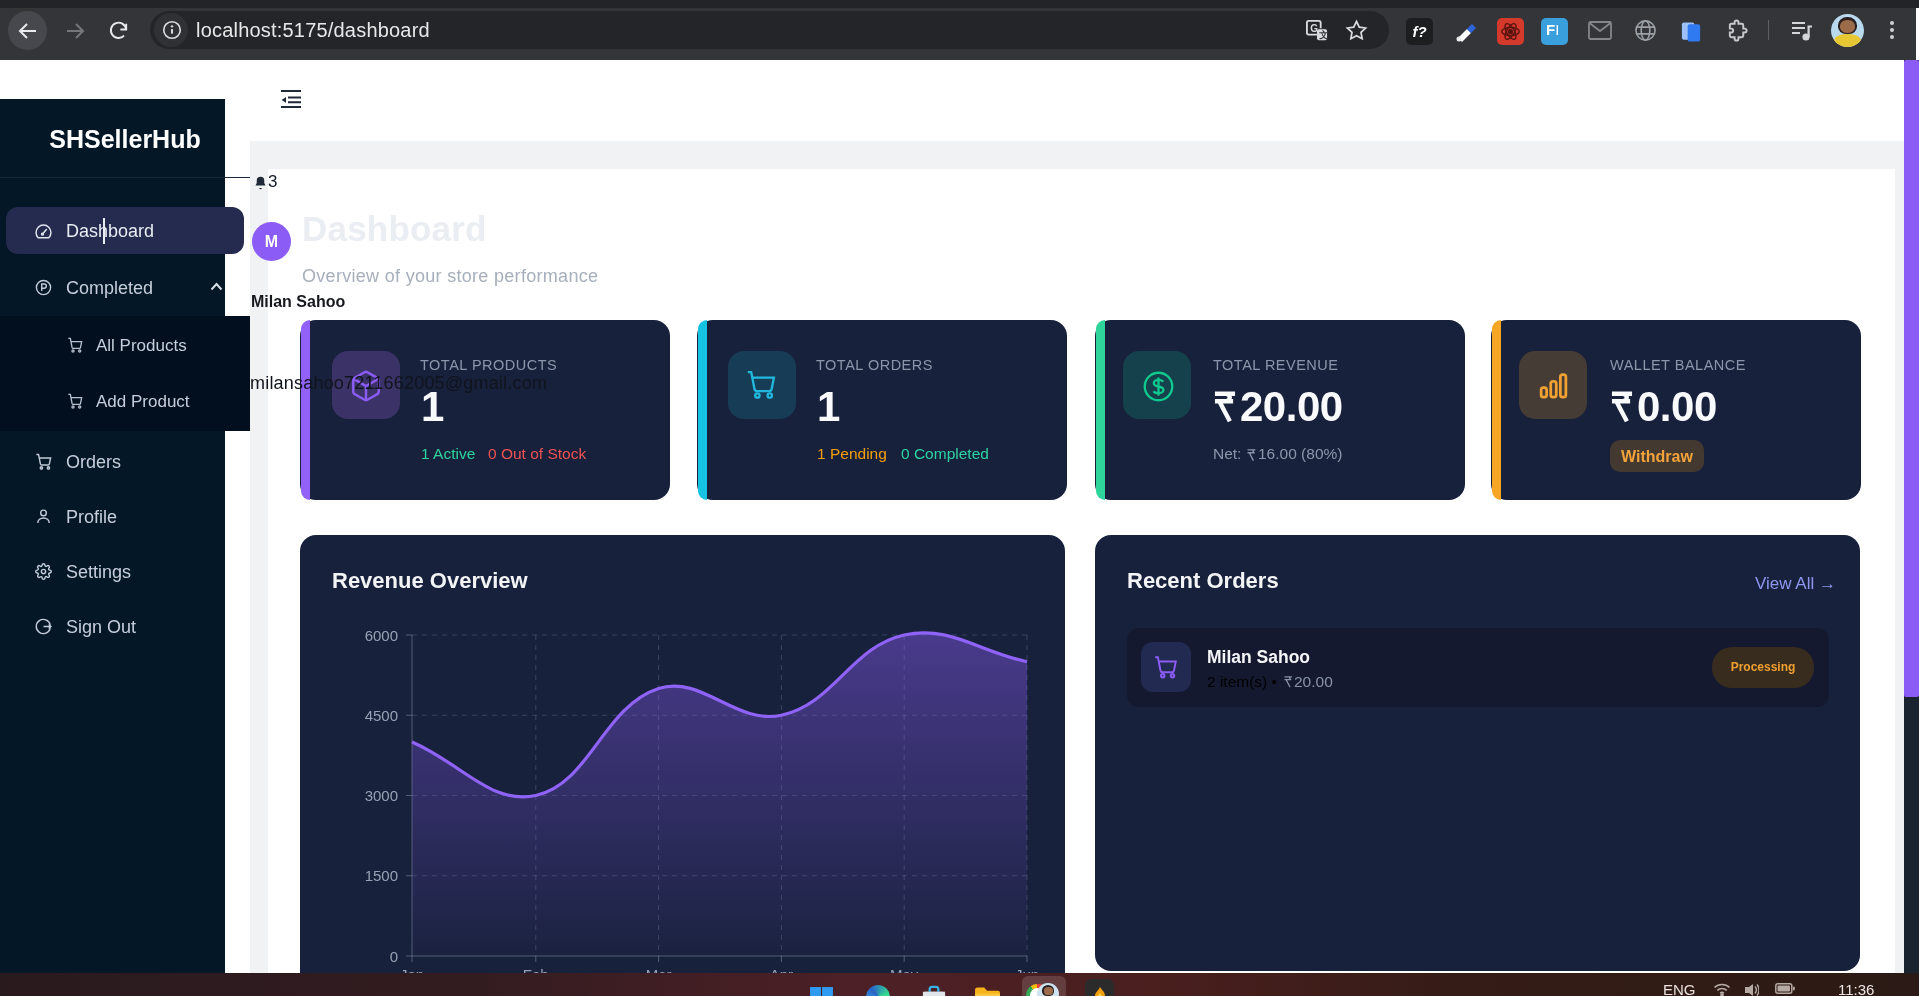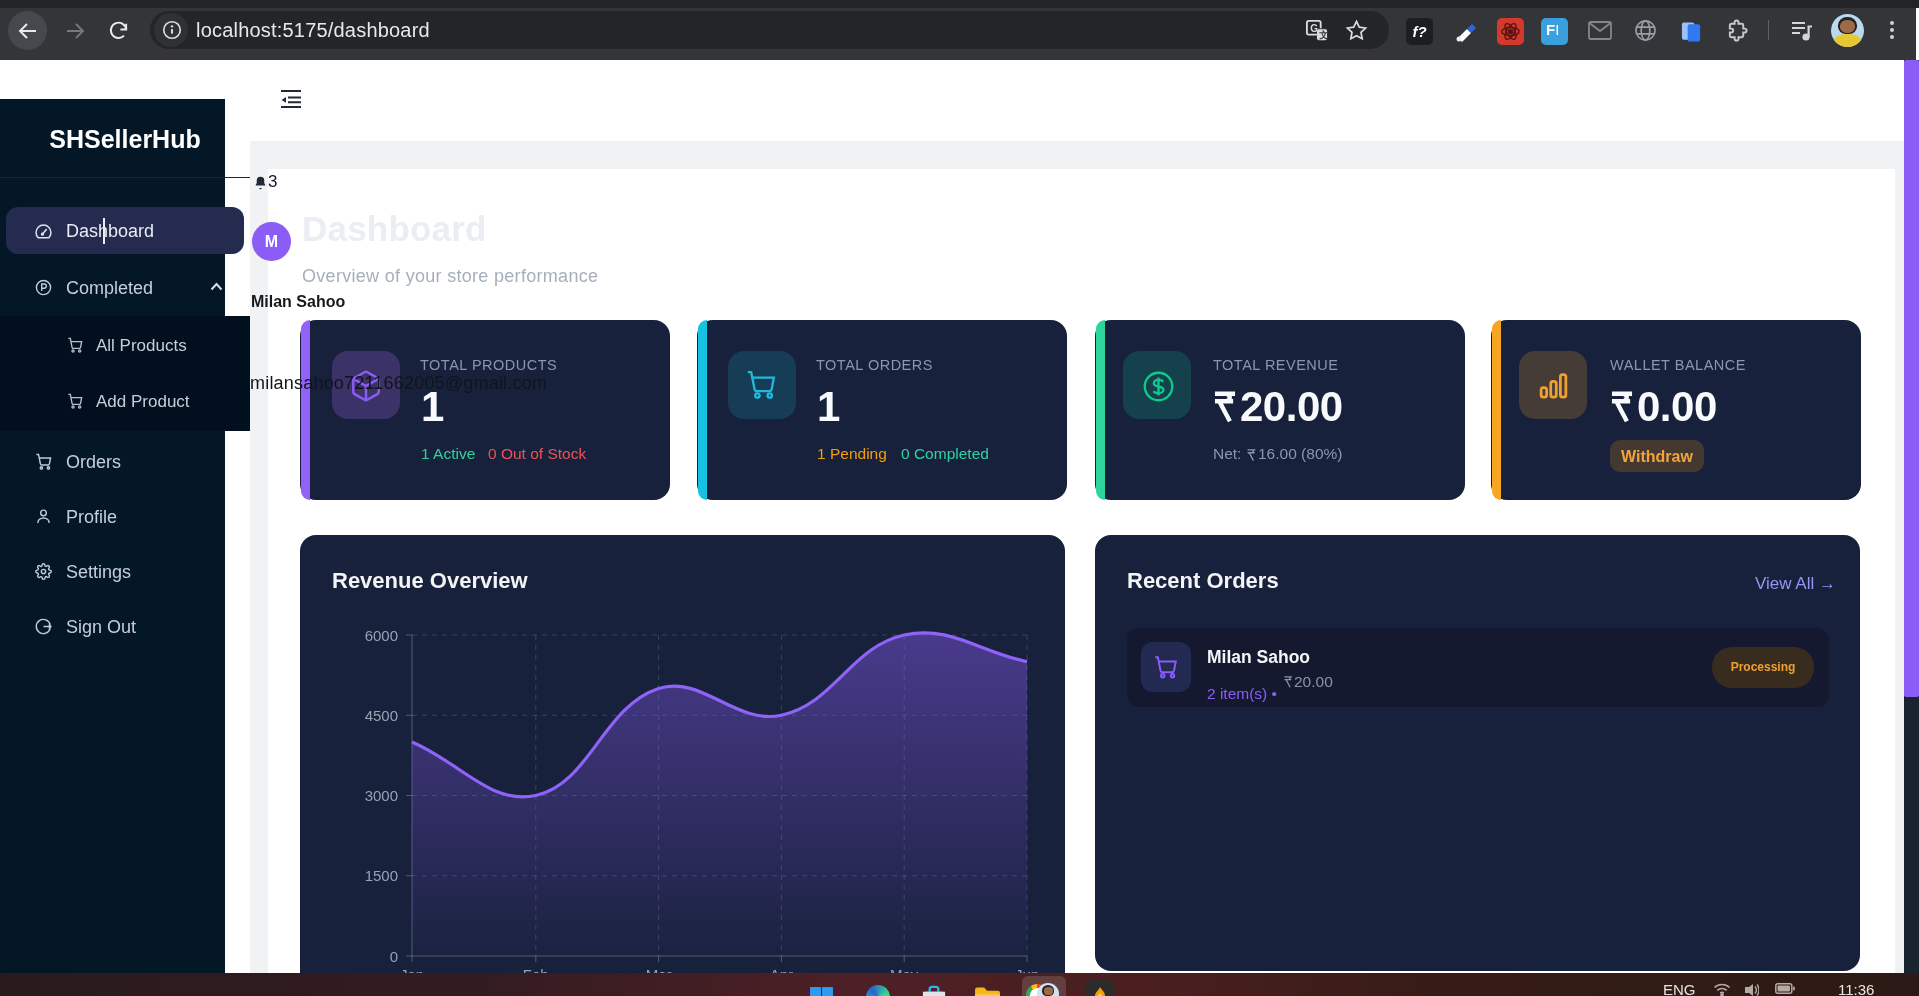--- a/index.html
+++ b/index.html
@@ -300,21 +300,21 @@
 <div class="abs" style="left:1127px;top:568px;font-size:22px;font-weight:bold;color:#f3f4f6;">Recent Orders</div>
 <div class="abs" style="left:1755px;top:574px;font-size:17px;color:#8f97f1;">View All →</div>
 <div class="abs" style="left:1127px;top:628px;width:702px;height:79px;border-radius:12px;background:#141930;"></div>
 <div class="abs" style="left:1141px;top:642px;width:50px;height:50px;border-radius:12px;background:#232a52;"></div>
 <svg class="abs" style="left:1153px;top:654px" width="26" height="26" viewBox="0 0 24 24" fill="none" stroke="#8b5cf6" stroke-width="1.8">
     <circle cx="9" cy="20" r="1.6"></circle>
     <circle cx="18" cy="20" r="1.6"></circle>
     <path d="M2 3h2.5l2.4 12.2a2 2 0 0 0 2 1.6h8.5a2 2 0 0 0 2-1.6L21 7H5.3"></path>
   </svg>
 <div class="abs" style="left:1207px;top:647px;font-size:17.5px;font-weight:bold;color:#f4f5f7;">Milan Sahoo</div>
-<div class="abs" style="left:1207px;top:673px;font-size:15.5px;color:#8b5cf6;margin-top:12px;">2 item(s) •</div>
+<div class="abs" style="left:1207px;top:673px;font-size:15.5px;color:#000000;">2 item(s) •</div>
 <svg class="abs" style="left:1284px;top:676px" width="8.5" height="11.5" viewBox="0 0 23 32">
     <path d="M1 2.2H22M1 10H20M12.5 2.2C17.8 2.5 17.8 9.7 12.5 10M5.8 10.2C8.6 16 12.4 23 16.6 31" fill="none" stroke="#8a93a6" stroke-width="3.6"></path>
   </svg>
 <div class="abs" style="left:1294px;top:673px;font-size:15.5px;color:#8a93a6;">20.00</div>
 <div class="abs" style="left:1712px;top:647px;width:102px;height:41px;border-radius:20px;background:#382c1e;color:#f0a030;font-weight:bold;font-size:12px;text-align:center;line-height:41px;">Processing</div>
 
 <div id="orderscard"></div>
 
 <div class="abs" style="left:1904px;top:60px;width:15px;height:913px;background:#1a2430;"></div>
 <div class="abs" style="left:1904px;top:60px;width:15px;height:637px;background:#8b5cf6;border-radius:2px;"></div>

